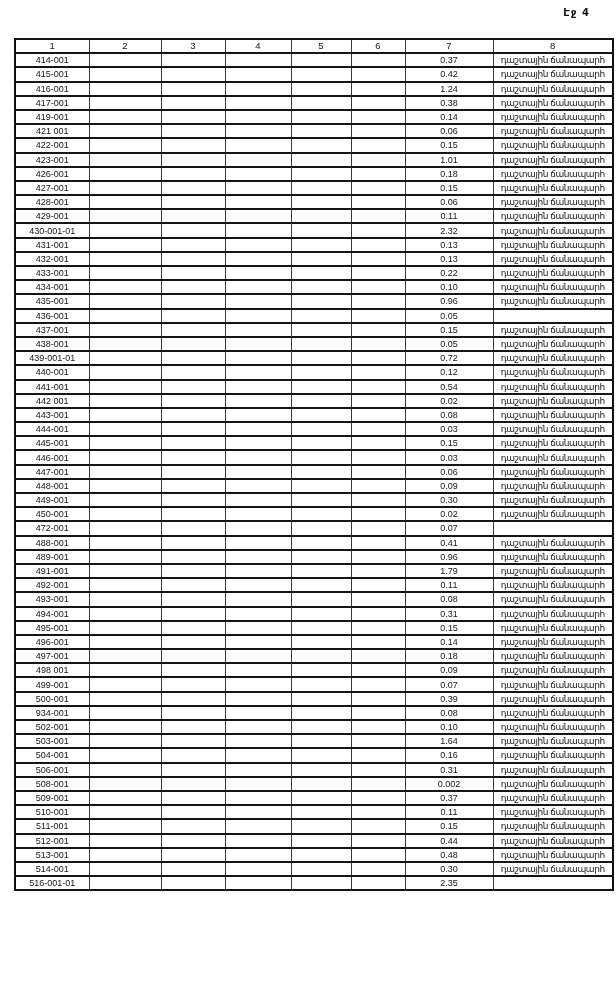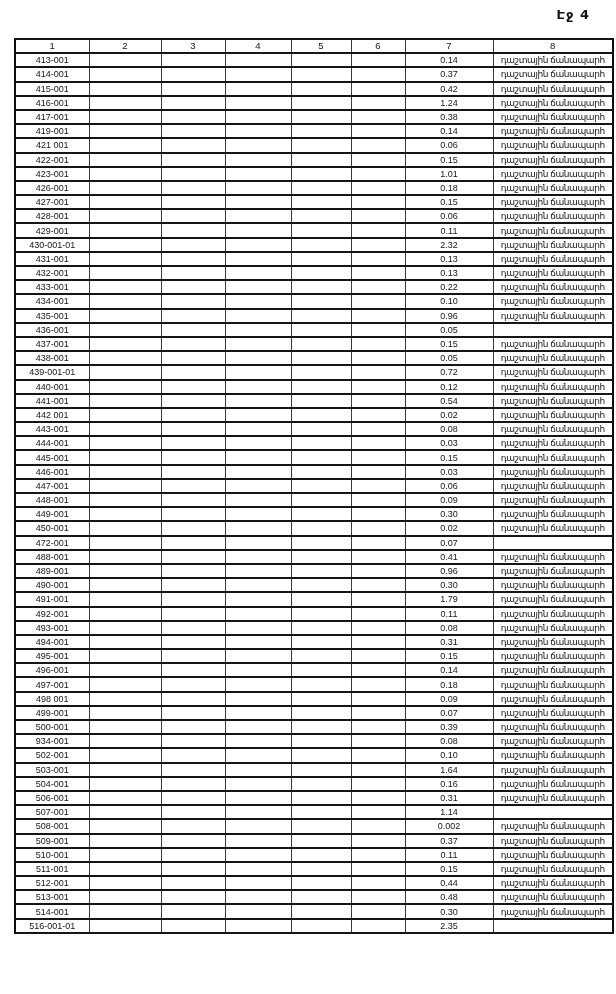--- a/index.html
+++ b/index.html
@@ -12,21 +12,21 @@
     width: 616px;
     height: 994px;
     font-family: "DejaVu Sans", sans-serif;
     color: #111;
     overflow: hidden;
   }
   .page-label {
     position: absolute;
     top: 7px;
     right: 26px;
-    font-size: 13px;
+    font-size: 10px;
     font-weight: bold;
     letter-spacing: 1px;
     color: #111;
   }
   .table-wrap {
     position: absolute;
     left: 14px;
     top: 38px;
     width: 598px;
   }
@@ -89,30 +89,20 @@
         <th>2</th>
         <th>3</th>
         <th>4</th>
         <th>5</th>
         <th>6</th>
         <th>7</th>
         <th>8</th>
       </tr>
     </thead>
     <tbody id="table-body">
-  <tr>
-    <td class="c1">413-001</td>
-    <td class="c2"></td>
-    <td class="c3"></td>
-    <td class="c4"></td>
-    <td class="c5"></td>
-    <td class="c6"></td>
-    <td class="c7">0.14</td>
-    <td class="c8">դաշտային ճանապարհ</td>
-  </tr>
 
   <tr>
     <td class="c1">414-001</td>
     <td class="c2"></td>
     <td class="c3"></td>
     <td class="c4"></td>
     <td class="c5"></td>
     <td class="c6"></td>
     <td class="c7">0.37</td>
     <td class="c8">դաշտային ճանապարհ</td>
@@ -498,30 +488,20 @@
     <td class="c1">489-001</td>
     <td class="c2"></td>
     <td class="c3"></td>
     <td class="c4"></td>
     <td class="c5"></td>
     <td class="c6"></td>
     <td class="c7">0.96</td>
     <td class="c8">դաշտային ճանապարհ</td>
   </tr>
 
-  <tr>
-    <td class="c1">490-001</td>
-    <td class="c2"></td>
-    <td class="c3"></td>
-    <td class="c4"></td>
-    <td class="c5"></td>
-    <td class="c6"></td>
-    <td class="c7">0.30</td>
-    <td class="c8">դաշտային ճանապարհ</td>
-  </tr>
 
   <tr>
     <td class="c1">491-001</td>
     <td class="c2"></td>
     <td class="c3"></td>
     <td class="c4"></td>
     <td class="c5"></td>
     <td class="c6"></td>
     <td class="c7">1.79</td>
     <td class="c8">դաշտային ճանապարհ</td>
@@ -675,30 +655,20 @@
     <td class="c1">506-001</td>
     <td class="c2"></td>
     <td class="c3"></td>
     <td class="c4"></td>
     <td class="c5"></td>
     <td class="c6"></td>
     <td class="c7">0.31</td>
     <td class="c8">դաշտային ճանապարհ</td>
   </tr>
 
-  <tr>
-    <td class="c1">507-001</td>
-    <td class="c2"></td>
-    <td class="c3"></td>
-    <td class="c4"></td>
-    <td class="c5"></td>
-    <td class="c6"></td>
-    <td class="c7">1.14</td>
-    <td class="c8"></td>
-  </tr>
 
   <tr>
     <td class="c1">508-001</td>
     <td class="c2"></td>
     <td class="c3"></td>
     <td class="c4"></td>
     <td class="c5"></td>
     <td class="c6"></td>
     <td class="c7">0.002</td>
     <td class="c8">դաշտային ճանապարհ</td>

